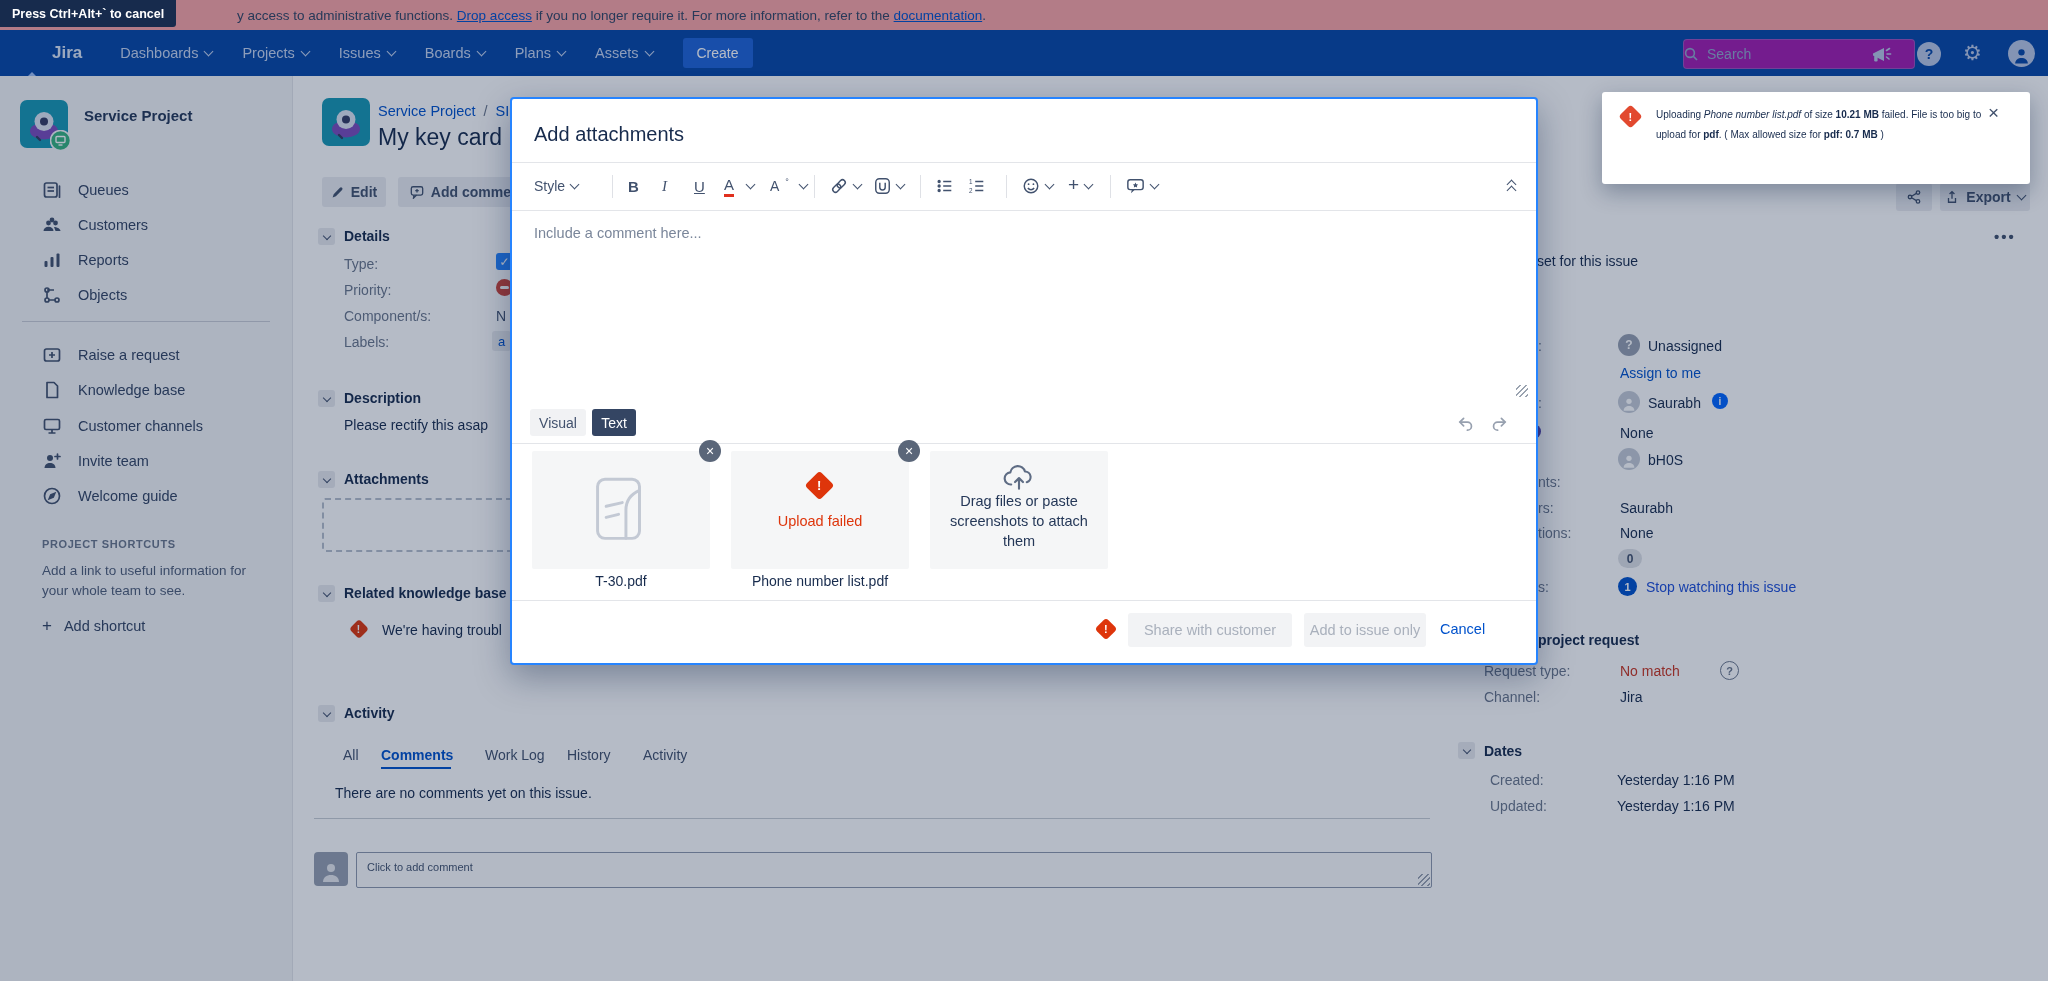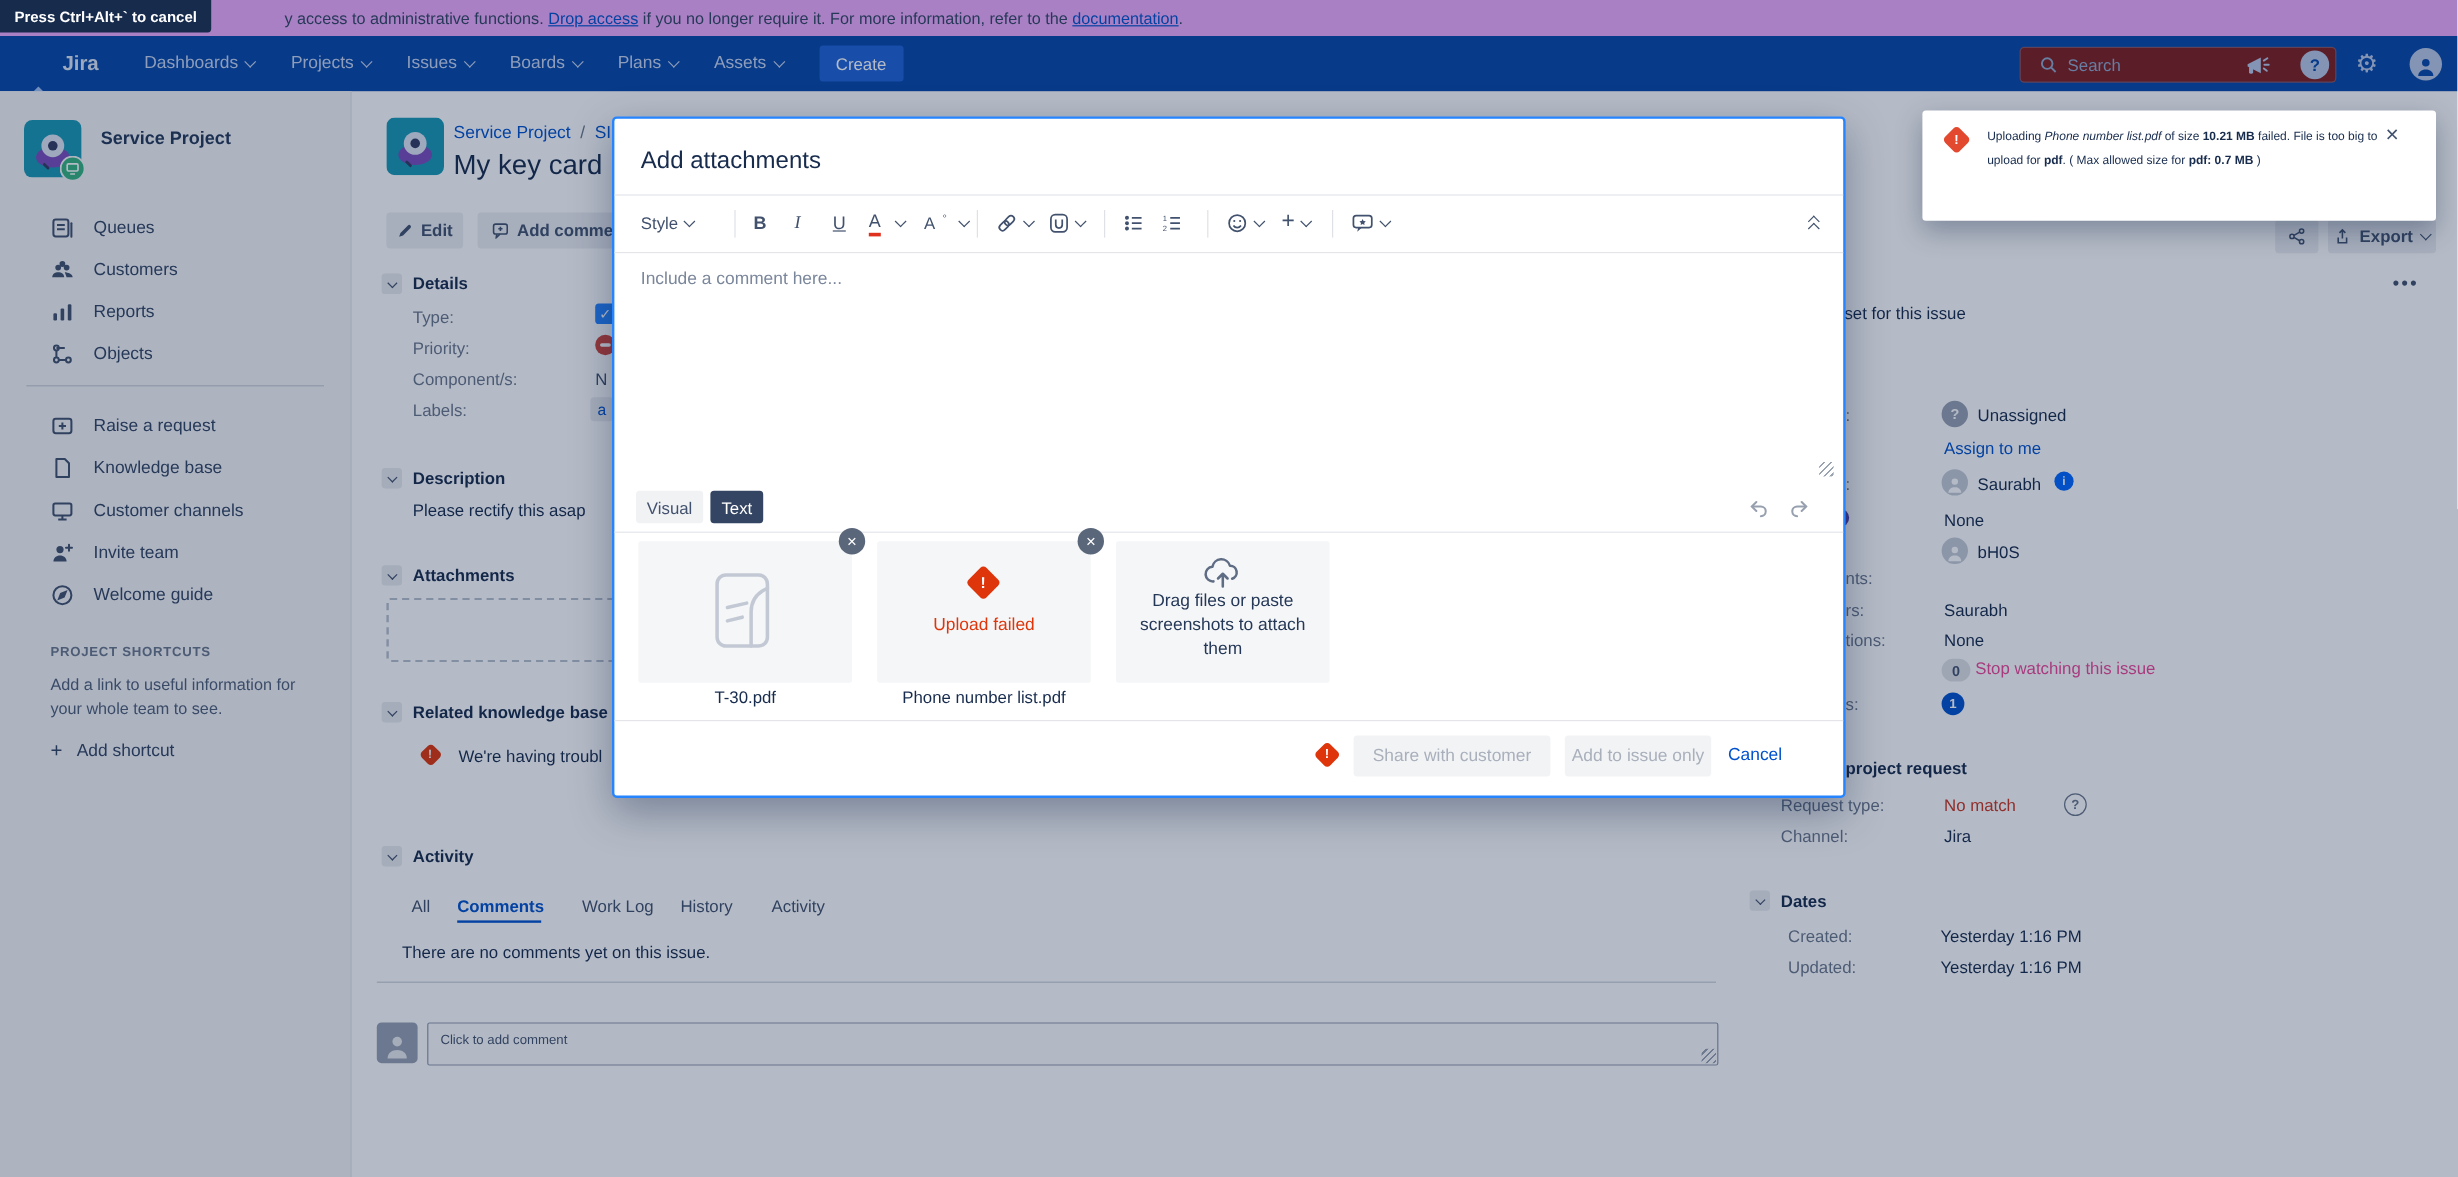--- a/index.html
+++ b/index.html
@@ -2,31 +2,31 @@
 <html><head>
 <meta charset="utf-8">
 <style>
   html,body{margin:0;padding:0}
   body{font-family:"Liberation Sans",sans-serif;background:#fff}
   .stage{position:relative;width:2048px;height:981px;overflow:hidden;background:#fff}
   .abs{position:absolute}
   .dim{position:absolute;left:0;top:0;width:2048px;height:981px;background:rgba(9,30,66,.30);z-index:40}
 
   
-  .banner{position:absolute;left:0;top:0;width:2048px;height:30px;background:#f0abfc;font-size:13.5px;color:#344563;display:flex;align-items:center}
+  .banner{position:absolute;left:0;top:0;width:2048px;height:30px;background:#fca5a5;font-size:13.5px;color:#344563;display:flex;align-items:center}
   .banner a{color:#0052CC;text-decoration:underline;font-weight:500;cursor:pointer}
   .tooltip{position:absolute;left:0;top:0;height:27px;padding:0 12px;background:#172B4D;color:#fff;font-size:12.5px;font-weight:600;display:flex;align-items:center;z-index:60;border-radius:0 0 3px 0}
 
   
   .nav{position:absolute;left:0;top:30px;width:2048px;height:46px;background:#0747A6;display:flex;align-items:center;color:#cfdcf5}
   .nav-item{display:flex;align-items:center;gap:7px;font-size:14.5px;color:#c6d4ef;margin-right:30px;cursor:pointer}
   .chv{display:inline-block;width:6px;height:6px;border-right:1.6px solid currentColor;border-bottom:1.6px solid currentColor;transform:rotate(45deg);margin-top:-3px}
   .chvup{transform:rotate(-135deg);margin-top:3px}
   .create{background:#1f63d7;color:#fff;font-size:14px;font-weight:500;height:30px;padding:0 14px;border-radius:3px;display:flex;align-items:center;cursor:pointer}
-  .searchbox{position:absolute;left:1683px;top:39px;width:230px;height:28px;background:#7f1d1d;border:1px solid rgba(159,178,214,.35);border-radius:4px;display:flex;align-items:center;padding:0 16px;gap:7px}
+  .searchbox{position:absolute;left:1683px;top:39px;width:230px;height:28px;background:#a21caf;border:1px solid rgba(159,178,214,.35);border-radius:4px;display:flex;align-items:center;padding:0 0;gap:7px}
   .searchbox input{flex:1;background:transparent;border:none;outline:none;color:#dce6f5;font-size:14px;font-family:"Liberation Sans",sans-serif}
   .searchbox input::placeholder{color:#91a7cc}
   .navico{position:absolute;top:44px;color:#b9c8e6}
 
   
   .sidebar{position:absolute;left:0;top:76px;width:292px;height:905px;background:#F4F5F7;border-right:1px solid #e4e6ea}
   .sb-item{position:absolute;left:0;width:292px;height:34px;display:flex;align-items:center;cursor:pointer;color:#344563}
   .sb-item .ic{position:absolute;left:42px;width:20px;height:20px;color:#42526E}
   .sb-item .tx{position:absolute;left:78px;font-size:14.5px}
   .sb-div{position:absolute;left:22px;width:248px;height:1px;background:rgba(9,30,66,.18)}
@@ -403,21 +403,21 @@
     </span>
   <span class="abs val" style="left:1648px;top:452px">bH0S</span>
   <span class="abs lbl" style="left:1538px;top:474px">nts:</span>
   <span class="abs lbl" style="left:1538px;top:500px">rs:</span>
   <span class="abs val" style="left:1620px;top:500px">Saurabh</span>
   <span class="abs lbl" style="left:1538px;top:525px">tions:</span>
   <span class="abs val" style="left:1620px;top:525px">None</span>
   <span class="abs" style="left:1618px;top:549px;min-width:24px;height:19px;background:#dfe1e6;border-radius:10px;font-size:12px;font-weight:700;color:#42526E;display:flex;align-items:center;justify-content:center">0</span>
   <span class="abs lbl" style="left:1538px;top:579px">s:</span>
   <span class="abs" style="left:1618px;top:577px;width:19px;height:19px;background:#0052CC;border-radius:50%;color:#fff;font-size:11px;font-weight:700;display:flex;align-items:center;justify-content:center">1</span>
-  <span class="abs" style="left:1646px;top:549px;font-size:14px;color:#ec4899;cursor:pointer">Stop watching this issue</span>
+  <span class="abs" style="left:1646px;top:579px;font-size:14px;color:#1d4ed8;cursor:pointer">Stop watching this issue</span>
 
   <span class="abs hdr" style="left:1538px;top:632px">project request</span>
   <span class="abs lbl" style="left:1484px;top:663px">Request type:</span>
   <span class="abs" style="left:1620px;top:663px;font-size:14px;color:#CA3521">No match</span>
   <span class="abs" style="left:1720px;top:661px;width:17px;height:17px;border:1.6px solid #6B778C;border-radius:50%;color:#6B778C;font-size:11px;font-weight:700;display:flex;align-items:center;justify-content:center;cursor:pointer">?</span>
   <span class="abs lbl" style="left:1484px;top:689px">Channel:</span>
   <span class="abs val" style="left:1620px;top:689px">Jira</span>
 
   <span class="schv" style="left:1458px;top:742px">
       <span class="chv"></span>

